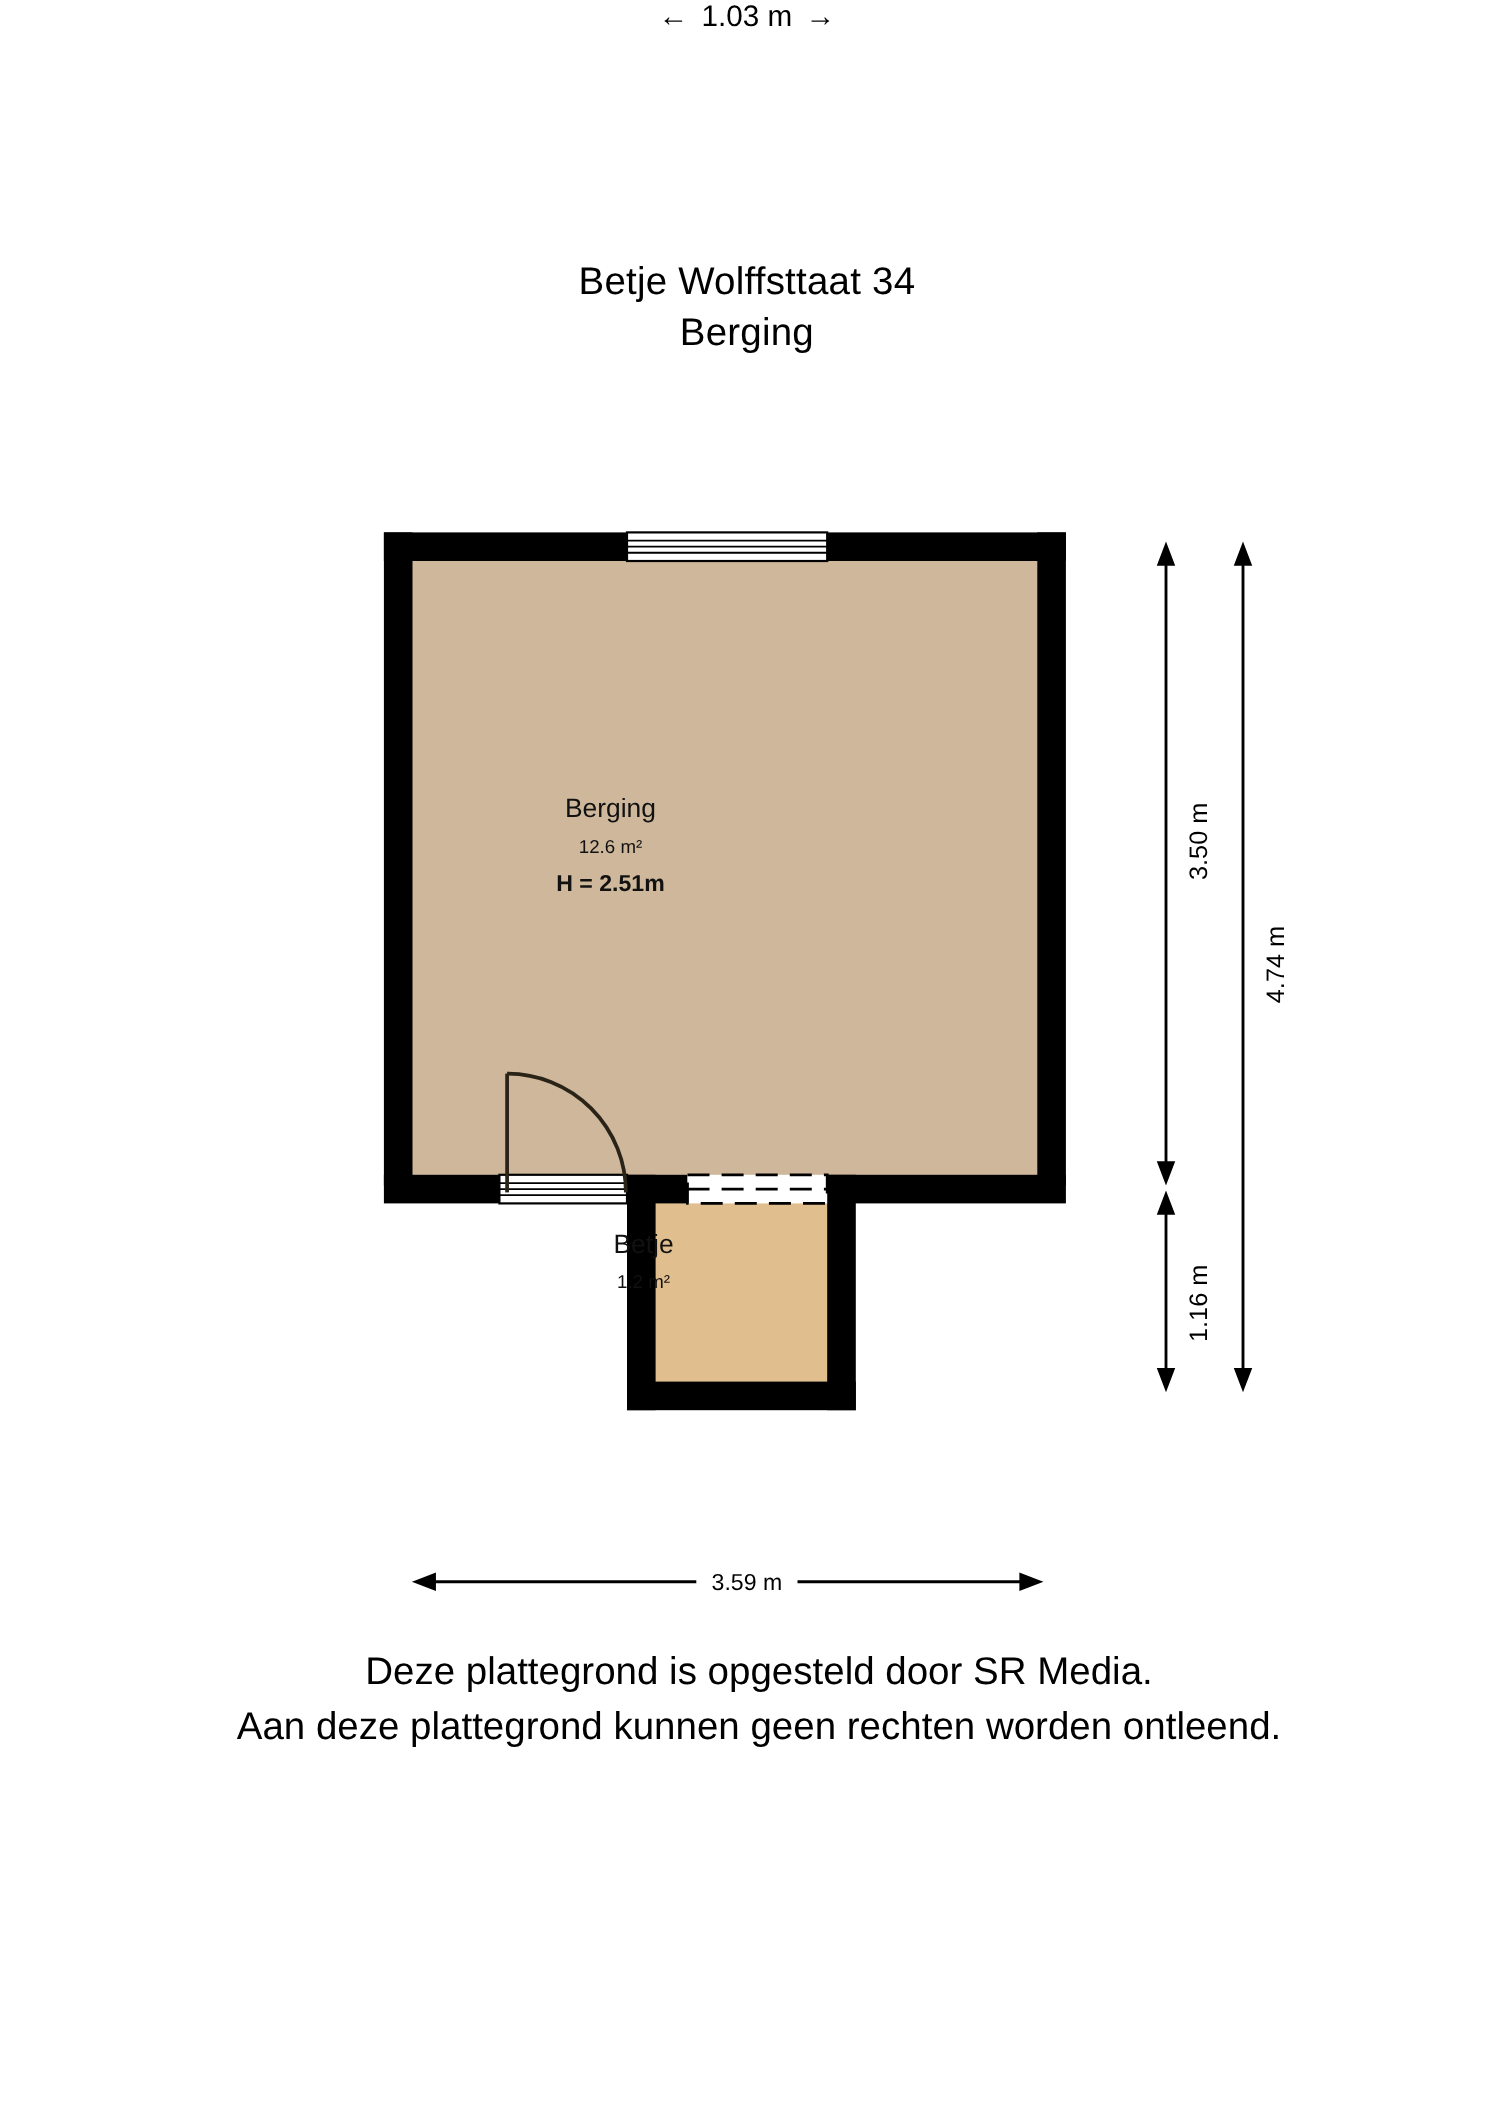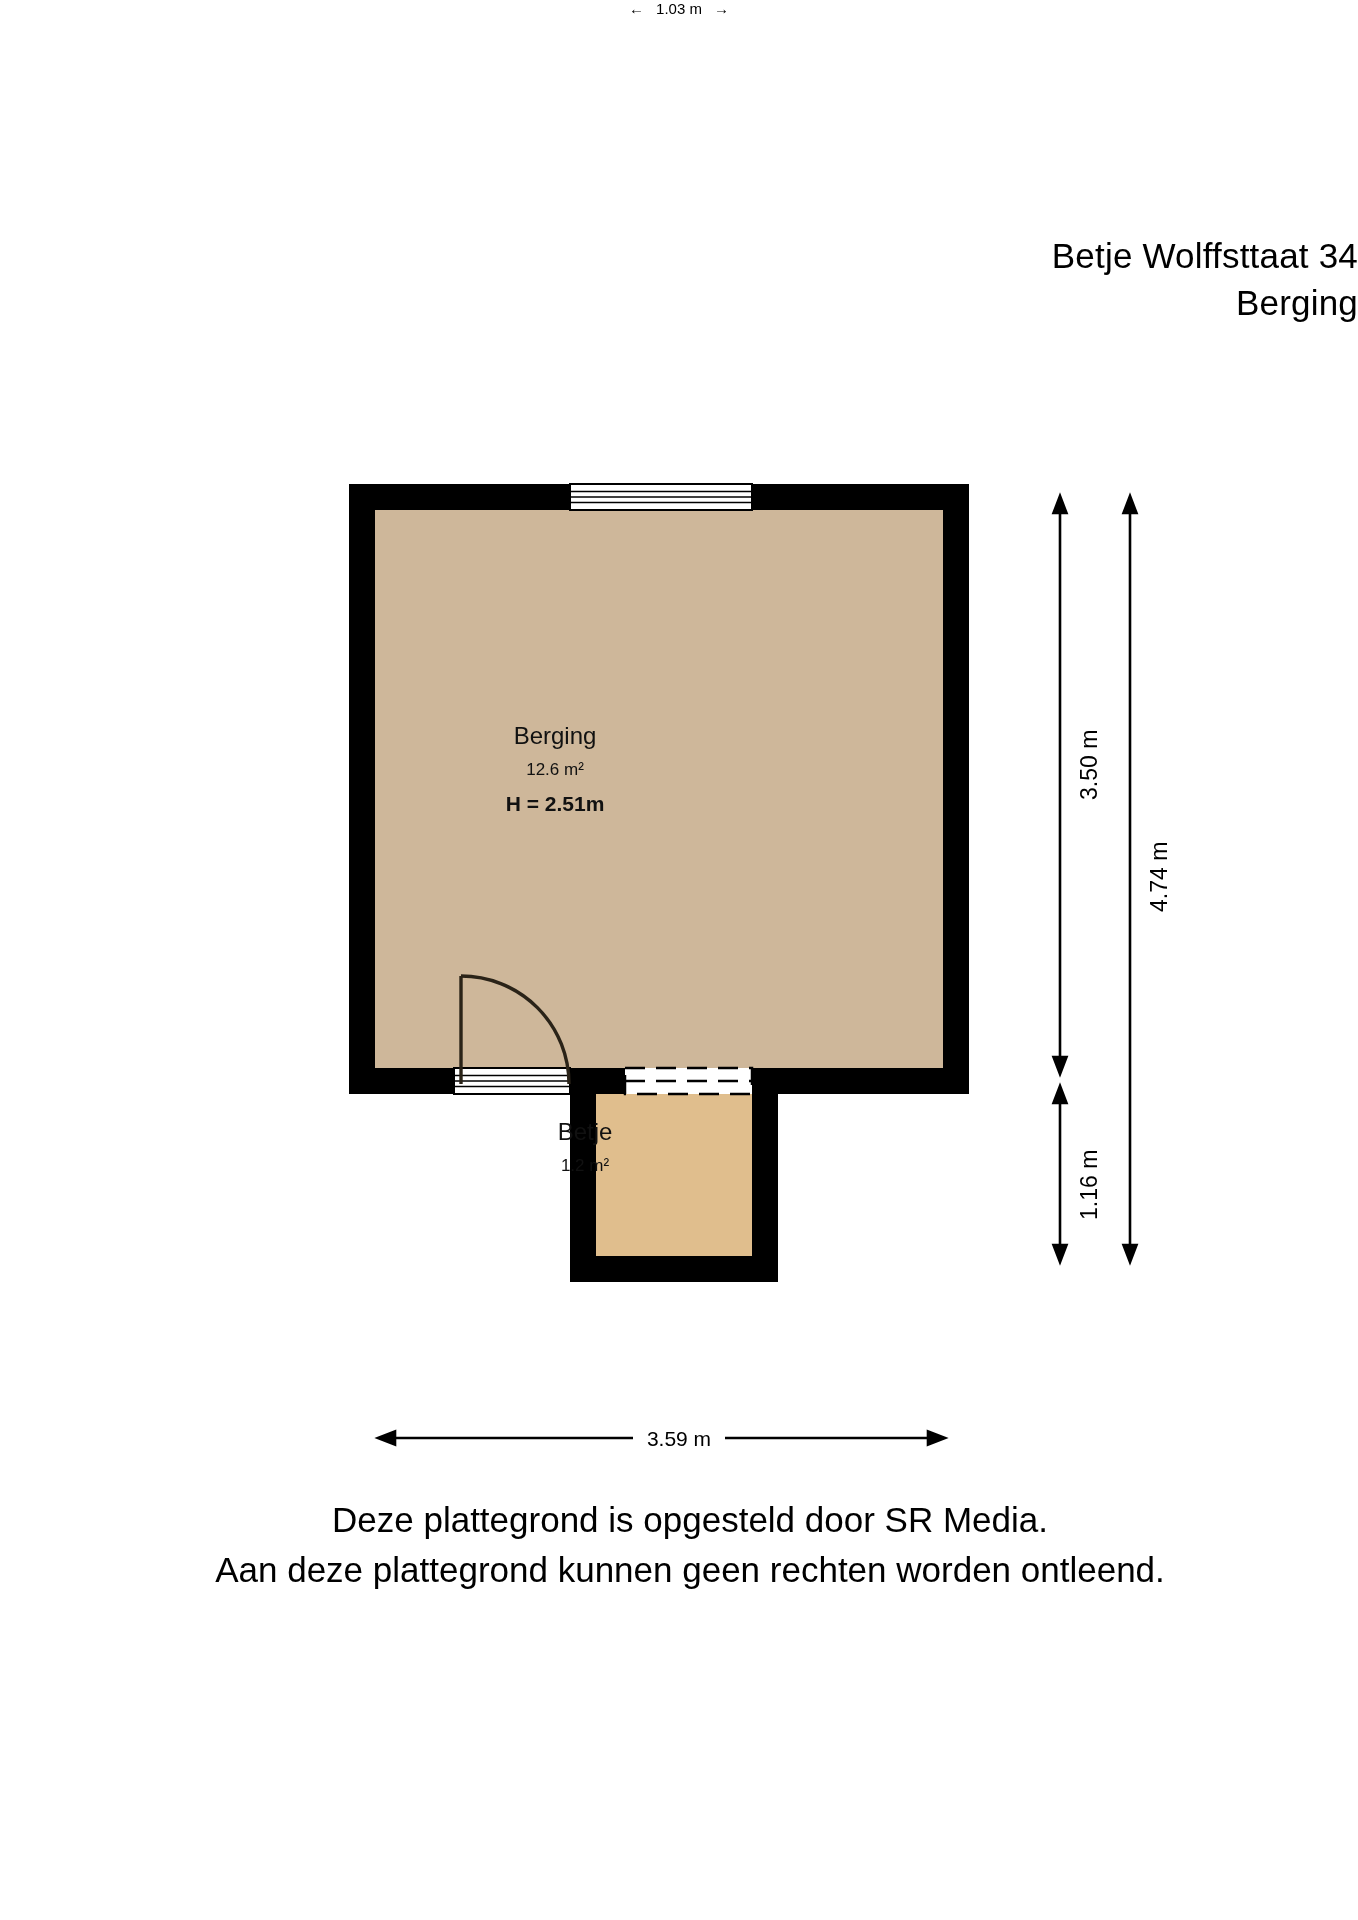--- a/index.html
+++ b/index.html
@@ -15,21 +15,21 @@
     color: #000000;
     overflow: hidden;
   }
 
   
   #header {
     position: absolute;
     top: 232px;
     left: 0;
     width: 1358px;
-    text-align: right;
+    text-align: center;
   }
   #header .line {
     font-size: 35px;
     line-height: 47px;
     font-weight: 400;
     letter-spacing: 0.2px;
     color: #000;
   }
 
   
@@ -89,21 +89,21 @@
 
   #dim-350 { left: 1076px; top: 800px; }
   #dim-474 { left: 1146px; top: 912px; }
   #dim-116 { left: 1076px; top: 1220px; }
 
   #dim-103 {
     left: 0;
     top: 1350px;
     width: 1358px;
     text-align: center;
-    font-size: 15px;
+    font-size: 27px;
   }
   #dim-103 span.val { display: inline-block; padding: 0 12px; }
 
   #dim-359-text {
     position: absolute;
     left: 0;
     top: 1427px;
     width: 1358px;
     text-align: center;
     font-size: 21px;

